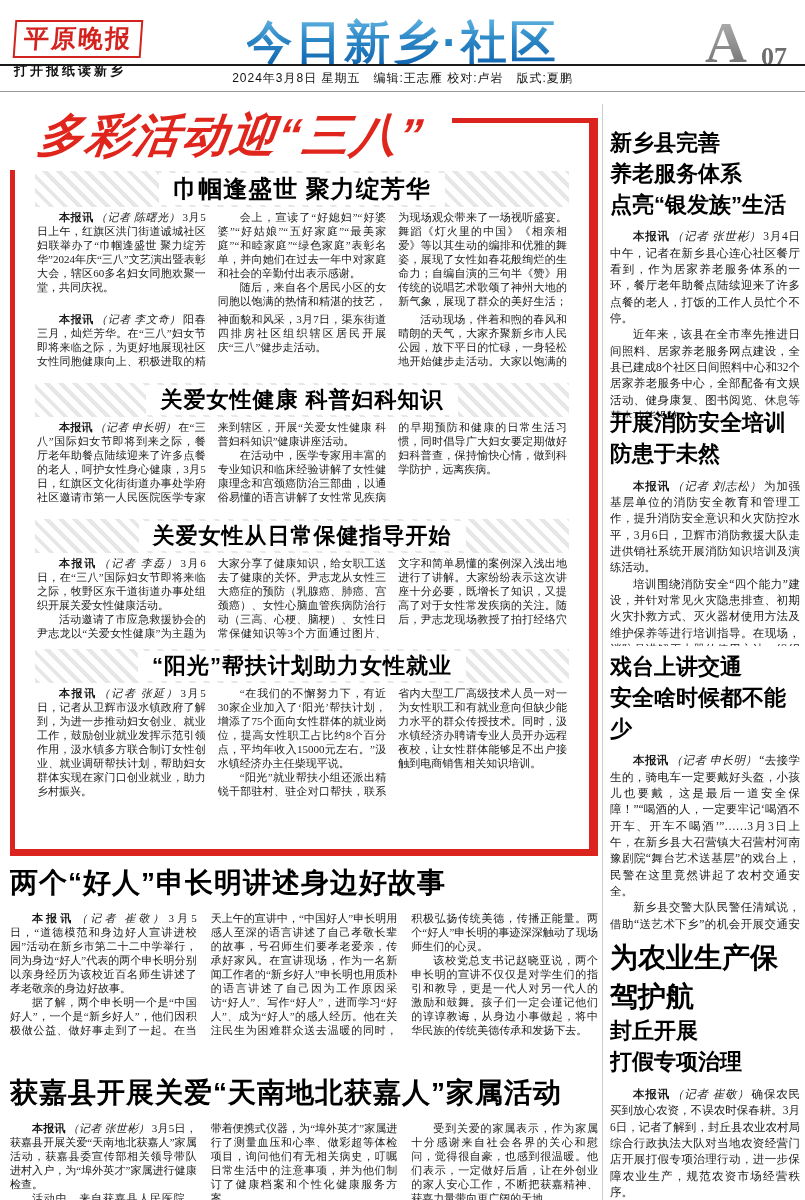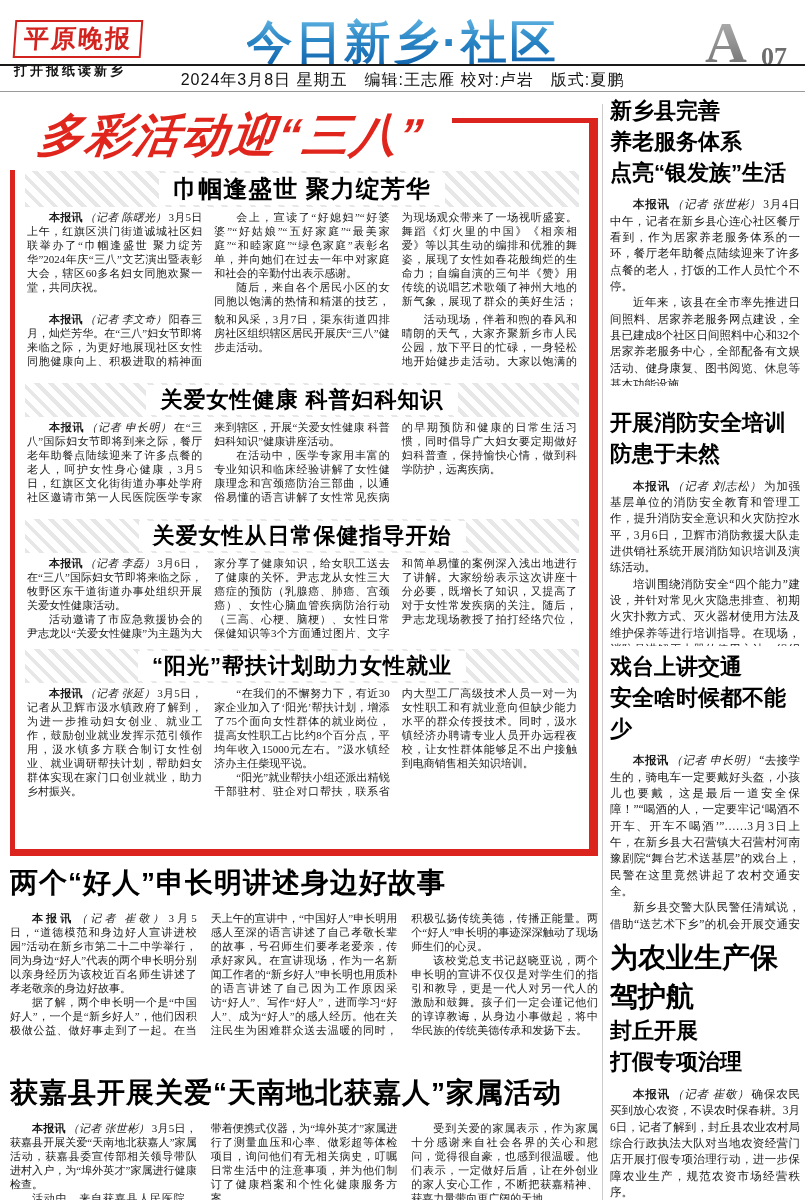--- a/index.html
+++ b/index.html
@@ -19,29 +19,29 @@
             background:linear-gradient(180deg,#6fbfe9 0%,#2a86c5 45%,#0b5ca8 100%);
             -webkit-background-clip:text;background-clip:text;color:transparent;}
   .page-num{position:absolute;right:18px;top:14px;display:flex;align-items:flex-end;}
   .page-num .big{font-size:58px;line-height:1;font-weight:700;
             font-family:"Liberation Serif",serif;
             background:linear-gradient(180deg,#b5b5b5,#6e6e6e);
             -webkit-background-clip:text;background-clip:text;color:transparent;}
   .page-num .small{font-size:26px;line-height:1.2;font-weight:700;color:#6e6e6e;
             font-family:"Liberation Serif",serif;margin-left:14px;}
   .rule-thick{position:absolute;left:0;top:64px;width:805px;height:2px;background:#1a1a1a;}
-  .dateline{position:absolute;left:0;top:70px;width:805px;text-align:center;font-size:16px;
+  .dateline{position:absolute;left:0;top:70px;width:805px;text-align:center;font-size:12px;
             letter-spacing:1px;color:#111;font-family:"Liberation Sans","DejaVu Sans",sans-serif;}
   .rule-thin{position:absolute;left:0;top:91px;width:805px;height:1px;background:#9a9a9a;}
   .v-divider{position:absolute;left:602px;top:104px;width:1px;height:1096px;background:#cccccc;}
 
   
   .feature-box{position:absolute;left:10px;top:118px;width:588px;height:738px;
             box-sizing:border-box;border:5px solid #dc241e;border-right-width:9px;
-            border-bottom-width:7px;padding:4px 10px;background:#fff;}
+            border-bottom-width:7px;padding:4px 20px;background:#fff;}
   .headline{position:absolute;left:10px;top:102px;width:442px;height:68px;background:#fff;
             z-index:3;display:flex;align-items:center;padding-left:28px;box-sizing:border-box;}
   .headline span{font-size:46px;font-weight:900;color:#e0261c;font-style:italic;
             transform:skewX(-7deg);letter-spacing:2px;white-space:nowrap;
             font-family:"Liberation Sans","DejaVu Sans",sans-serif;}
   .band{position:relative;height:34px;margin:4px 0;display:flex;align-items:center;
             justify-content:center;
             background:repeating-linear-gradient(45deg,#e7e7e7 0 4px,#ffffff 4px 10px);}
   .band .t{background:#fff;padding:0 14px;font-size:22px;font-weight:900;letter-spacing:1px;
             white-space:nowrap;font-family:"Liberation Sans","DejaVu Sans",sans-serif;color:#000;}
@@ -62,21 +62,21 @@
   .h-b1{height:146px;} .h-b2{height:128px;}
   .bottom .gap{height:12px;}
 
   
   .side-art{position:absolute;left:610px;width:190px;overflow:hidden;}
   .side-art h3{margin:0 0 8px 0;font-size:22px;font-weight:900;line-height:1.4;color:#000;
             font-family:"Liberation Sans","DejaVu Sans",sans-serif;}
   .side-art .kicker{font-family:"Liberation Serif",serif;font-weight:600;font-size:28px;}
   .side-body{font-size:11.5px;line-height:1.42;text-align:justify;}
   .side-body p{margin:0;text-indent:2em;}
-  .s1{top:96px;height:290px;} .s2{top:408px;height:238px;}
+  .s1{top:128px;height:290px;} .s2{top:408px;height:238px;}
   .s3{top:652px;height:280px;} .s4{top:938px;height:262px;}
 </style>
 </head>
 <body>
 
 <div class="page">
 
   <div class="logo">
     <div class="logo-box">平原晚报</div>
     <div class="logo-sub">打开报纸读新乡</div>

